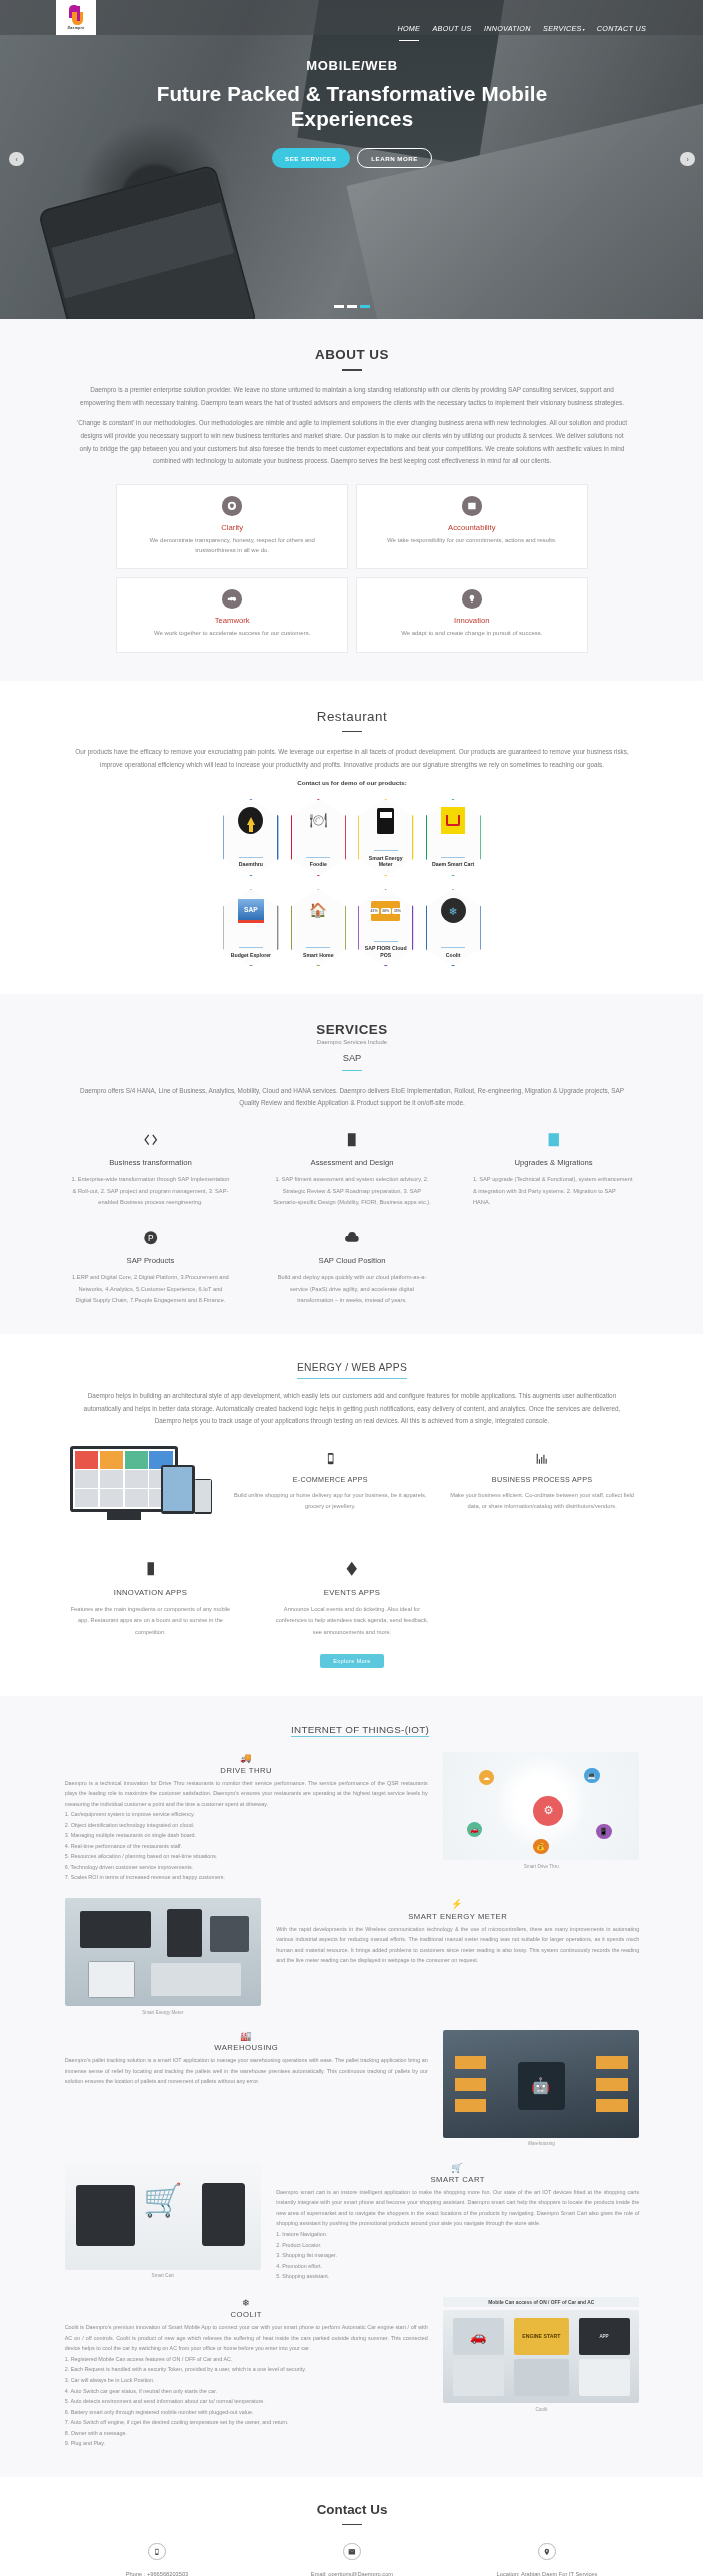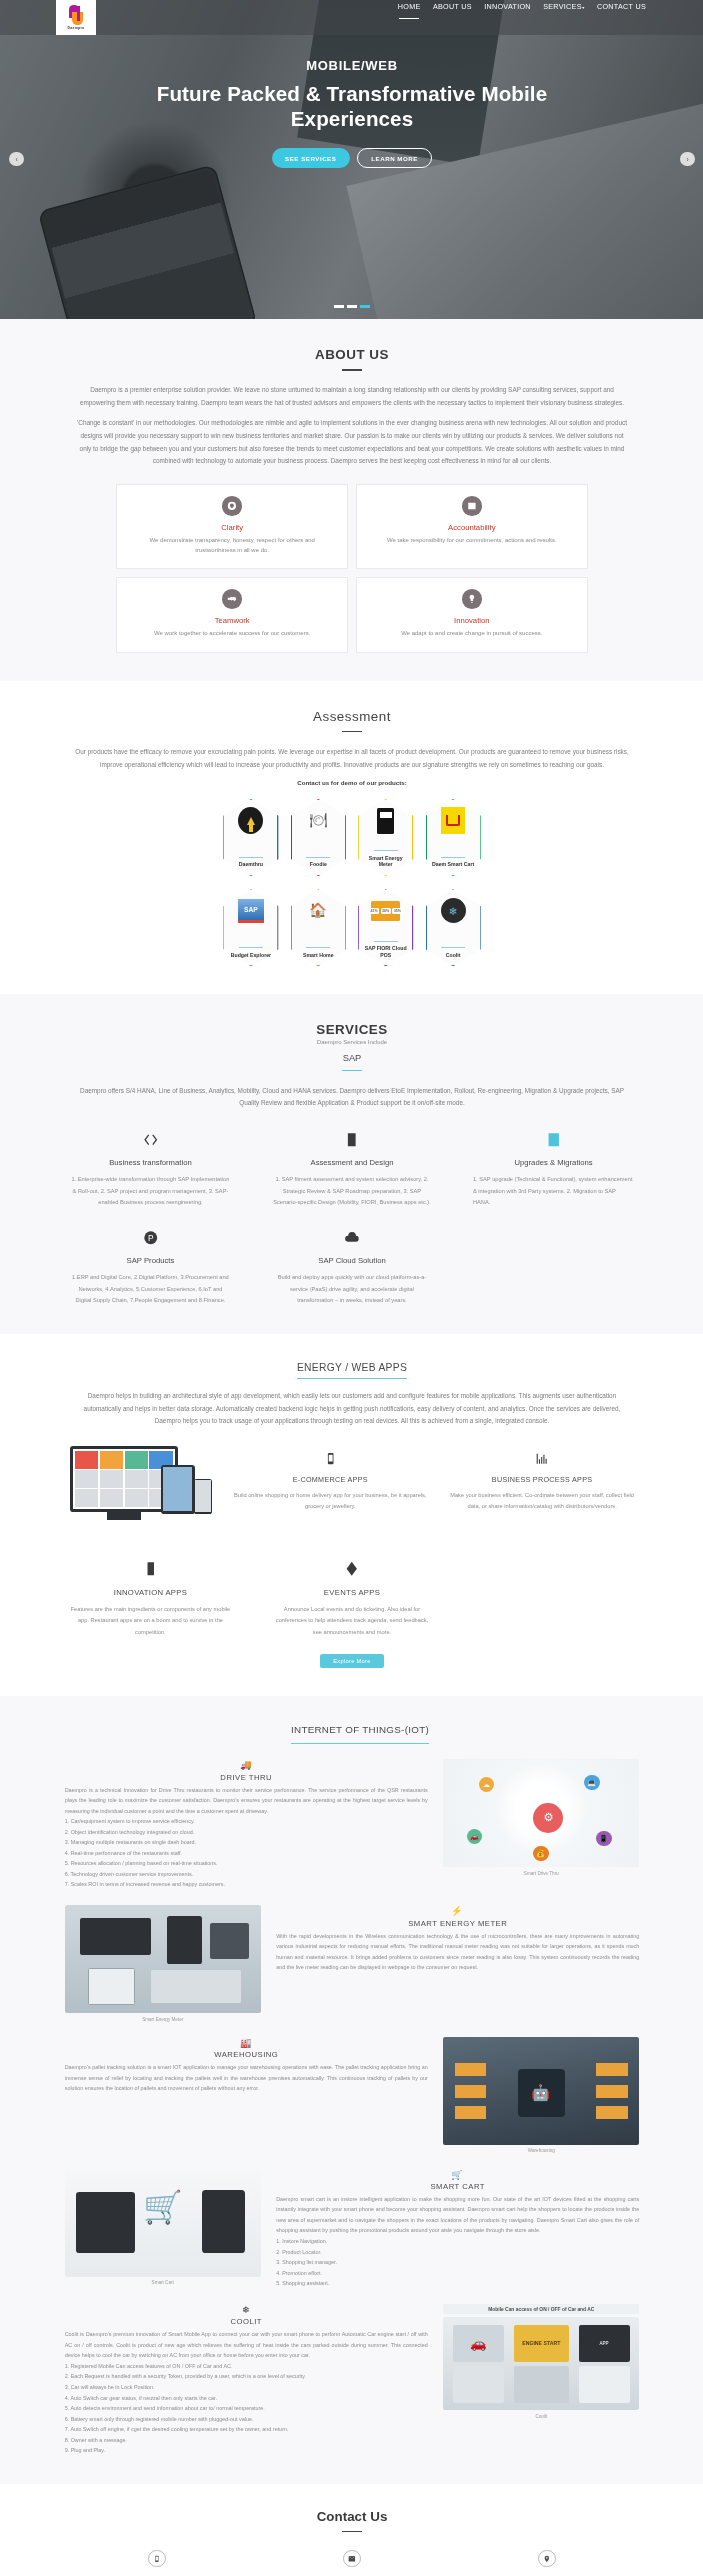--- a/index.html
+++ b/index.html
@@ -53,21 +53,21 @@
   .hero-phone .pscreen{
     position:absolute; inset:4.1px; border-radius:8.2px;
     background:linear-gradient(180deg,#1f2427 0 22%,#40474b 22% 55%,#2a3033 55% 100%);
   }
   .hero-scrim { position:absolute; inset:0; background:rgba(60,64,67,.42); }
 
   .topbar {
     position: relative; z-index: 6;
     height: 35px;
     background: rgba(66,70,73,.55);
-    display:flex; align-items:flex-start;
+    display:flex; align-items:flex-end;font-style:italic;
   }
   .logo-box{
     width:40px; height:35px; background:#fff; margin-left:56px;
     display:flex; flex-direction:column; align-items:center; justify-content:center; gap:1px;
   }
   .logo-mark{ width:17.5px; height:20.6px; position:relative; }
   .logo-mark .lm-p{
     position:absolute; left:2.1px; top:0; width:9.3px; height:13.4px;
     background:#b4189a; border-radius:4.6px 4.6px 0 0;
   }
@@ -229,21 +229,21 @@
   .mw-cells{ display:grid; grid-template-columns:1fr 1fr; gap:17.5px; flex:1; padding-top:7.2px; }
 
   .btn-pill-cyan{
     display:inline-block; background:#5bc8dd; color:#fff; border:none; border-radius:2.1px;
     padding:4.1px 13.4px; font-size:5.7px; letter-spacing:0.3px; cursor:pointer;
   }
 
   
   .iot-title{
     text-align:left; font-size:9.8px; color:#4a4a4a; letter-spacing:0.3px;
-    border-bottom:1.5px solid #6fc8dd; display:inline-block; padding-bottom:8px;margin-left:16px;
+    border-bottom:1.5px solid #6fc8dd; display:inline-block; padding-bottom:1px;margin-left:16px;
   }
   .iot-block{ display:flex; gap:15.5px; align-items:flex-start; margin-top:15.5px; }
   .iot-block.rev{ flex-direction:row-reverse; }
   .iot-txt{ flex:1; }
   .iot-h{ text-align:center; font-size:7.7px; color:#4a4a4a; letter-spacing:0.5px; margin-bottom:3.1px; }
   .iot-h .hic{ display:block; font-size:9.3px; margin-bottom:2.1px; color:#3b3b3b; }
   .iot-p{ font-size:5.4px; line-height:1.95; color:#8d8d8d; text-align:justify; }
   .iot-art{
     width:196px; flex:none; height:108px; border-radius:2.1px; position:relative; overflow:hidden;
     background:#f2f4f6;
@@ -368,21 +368,21 @@
           </div>
           <div class="val-name">Innovation</div>
           <div class="val-desc">We adapt to and create change in pursuit of success.</div>
         </div>
       </div>
     </div>
   </section>
 
   <section class="sec bg-white">
     <div class="wrap">
-      <h2 class="sec-title light">Assessment</h2>
+      <h2 class="sec-title light">Restaurant</h2>
       <div class="rule"></div>
       <p class="lede">Our products have the efficacy to remove your excruciating pain points. We leverage our expertise in all facets of product development. Our products are guaranteed to remove your business risks, improve operational efficiency which will lead to increase your productivity and profits. Innovative products are our signature strengths we rely on sometimes to reaching our goals.</p>
       <p class="center" style="font-size:6.2px;color:#3b3b3b;font-weight:bold;margin-top:3.1px">Contact us for demo of our products:</p>
 
       <div class="hex-row">
         <div class="hex" style="--hc:#2f6fb5">
           <span class="shape"></span>
           <span class="art">
               <span class="art-dt">
                 <span class="arr"></span>
@@ -505,21 +505,21 @@
           </div>
           <h4>SAP Products</h4>
           <p>1.ERP and Digital Core, 2.Digital Platform, 3.Procurement and Networks, 4.Analytics, 5.Customer Experience, 6.IoT and Digital Supply Chain, 7.People Engagement and 8.Finance.</p>
         </div>
         <div class="cell">
           <div class="ico">
             <svg viewBox="0 0 24 24" fill="#3b3b3b">
                 <path d="M6 18a4.5 4.5 0 01.5-9A6 6 0 0118.5 9a4.5 4.5 0 01-.5 9z"></path>
               </svg>
           </div>
-          <h4>SAP Cloud Solution</h4>
+          <h4>SAP Cloud Position</h4>
           <p>Build and deploy apps quickly with our cloud platform-as-a-service (PaaS).drive agility, and accelerate digital transformation – in weeks, instead of years.</p>
         </div>
       </div>
     </div>
   </section>
 
   <section class="sec bg-white">
     <div class="wrap">
       <div class="center"><span class="underline-title">ENERGY / WEB APPS</span></div>
       <p class="lede" style="margin-top:11.3px">Daempro helps in building an architectural style of app development, which easily lets our customers add and configure features for mobile applications. This augments user authentication automatically and helps in better data storage. Automatically created backend logic helps in getting push notifications, easy delivery of content, and analytics. Once the services are delivered, Daempro helps you to track usage of your applications through testing on real devices. All this is achieved from a single, integrated console.</p>

